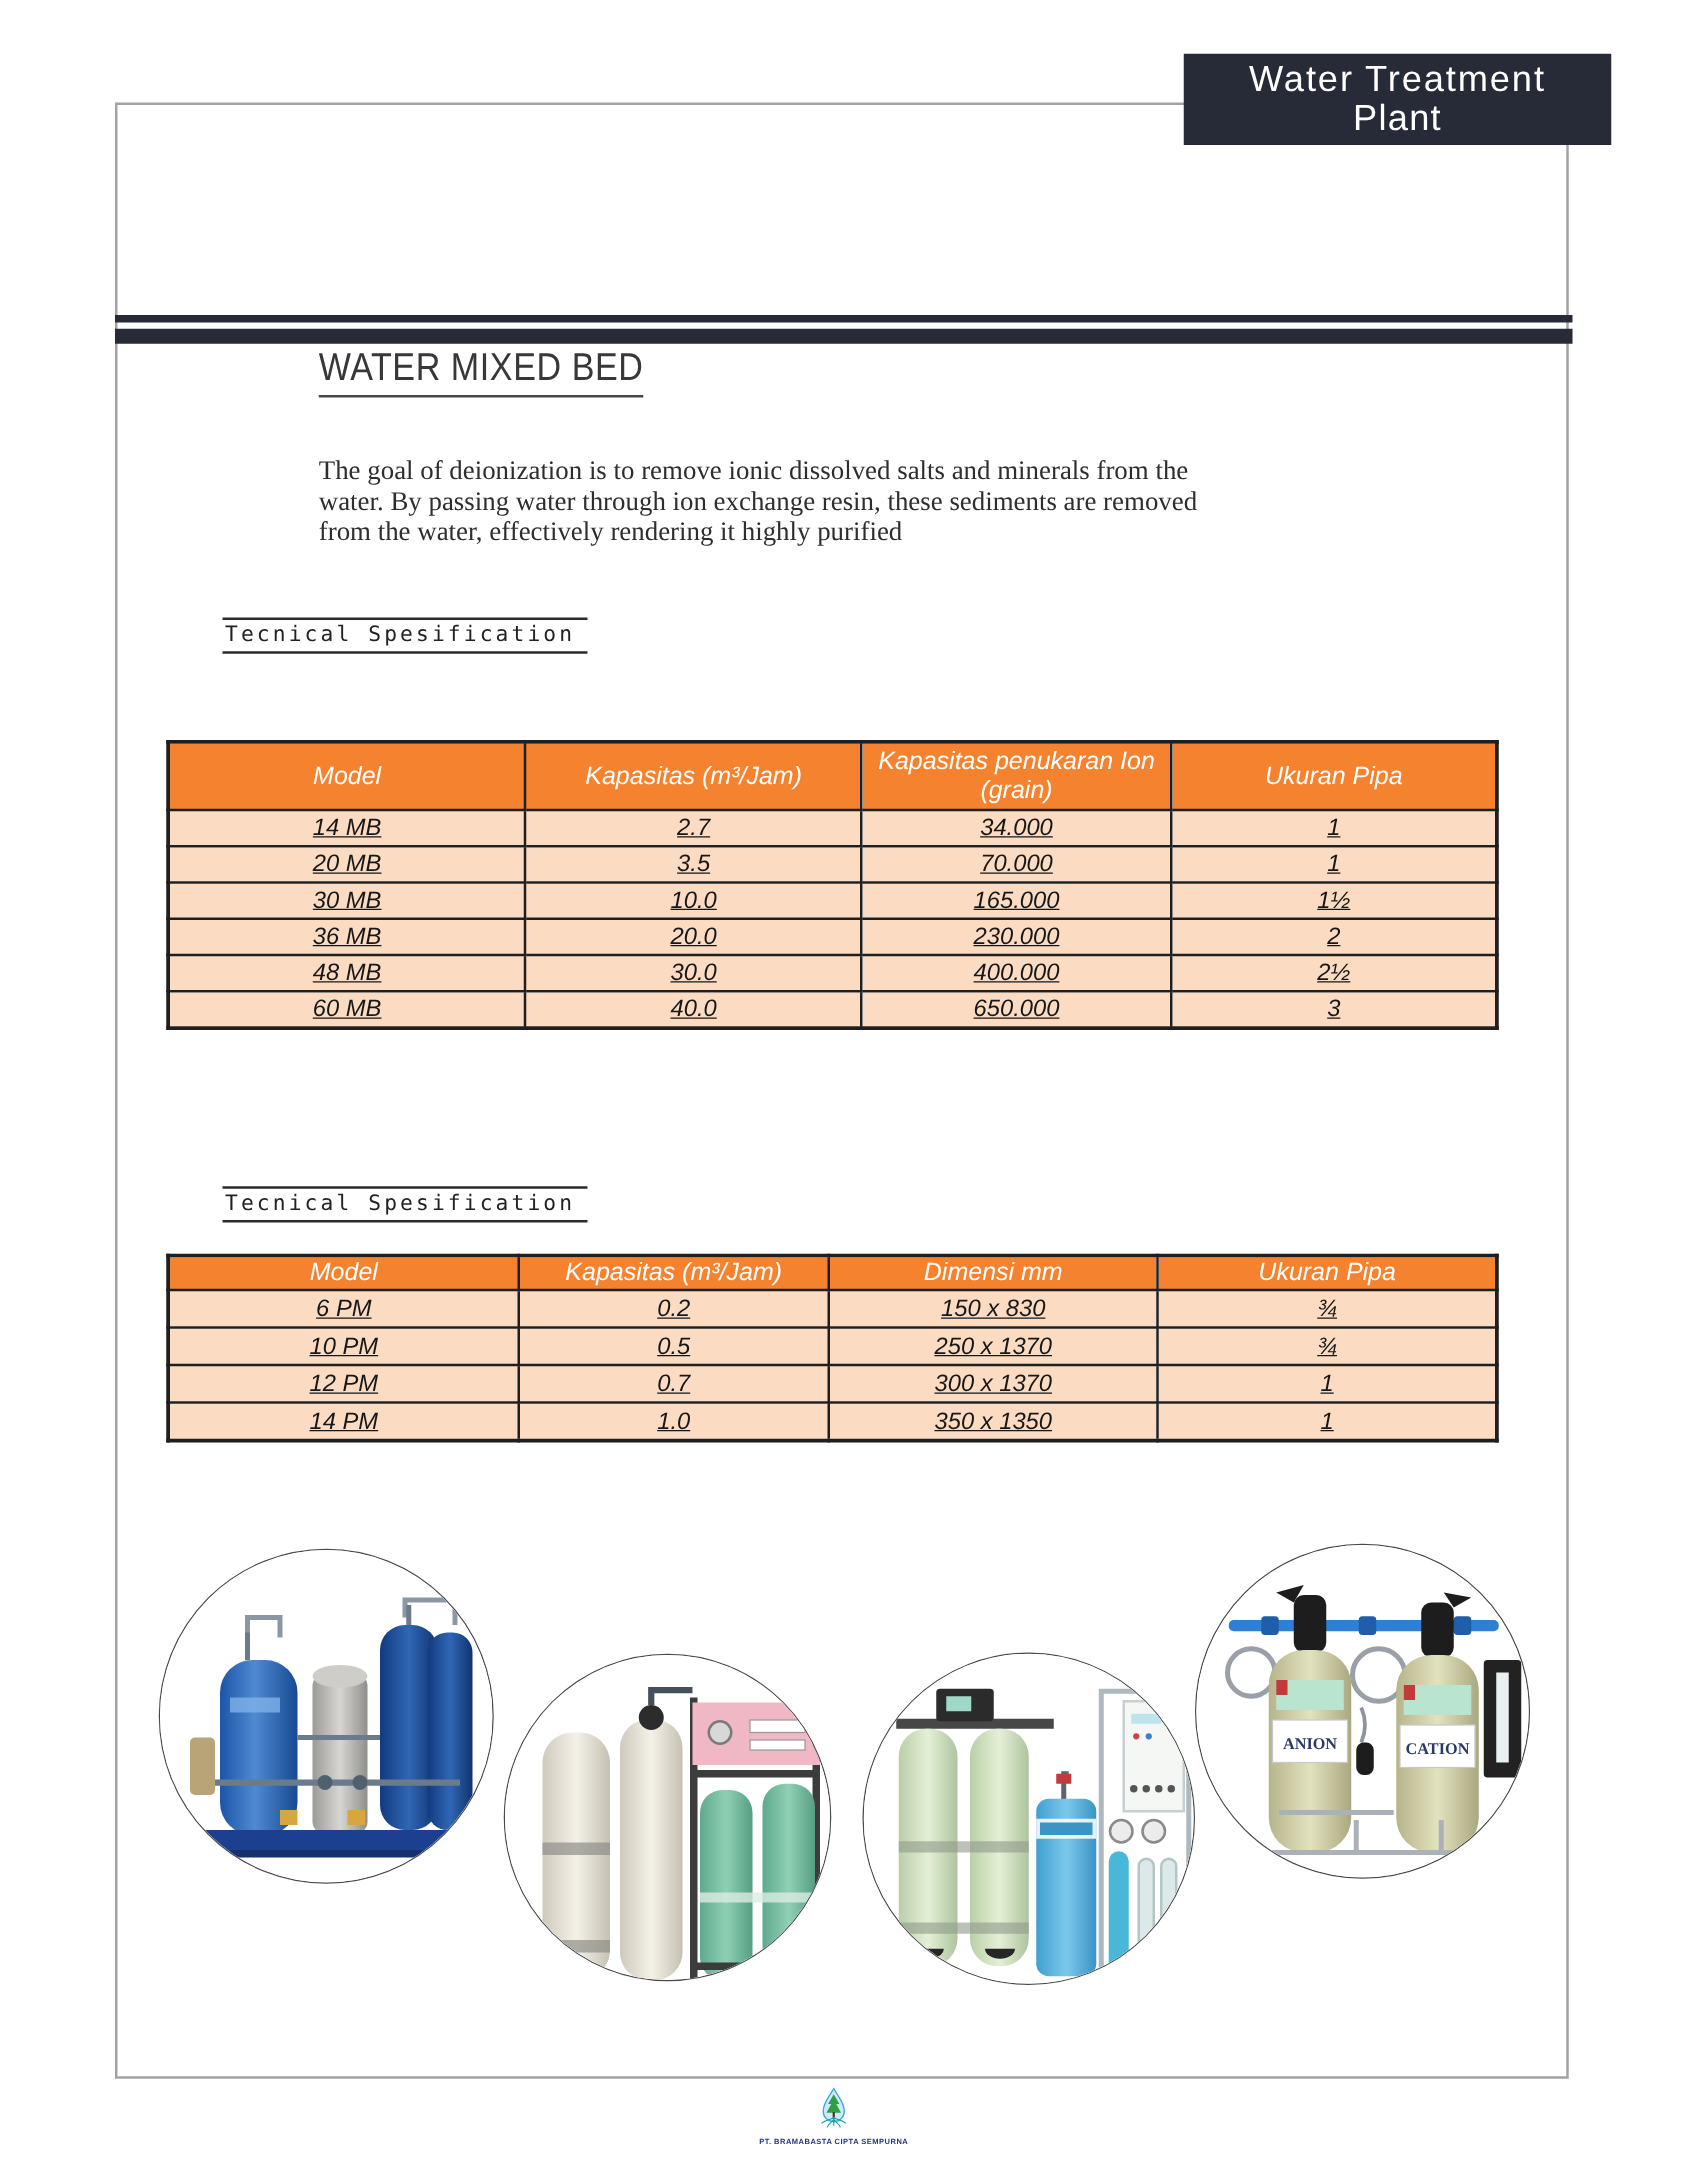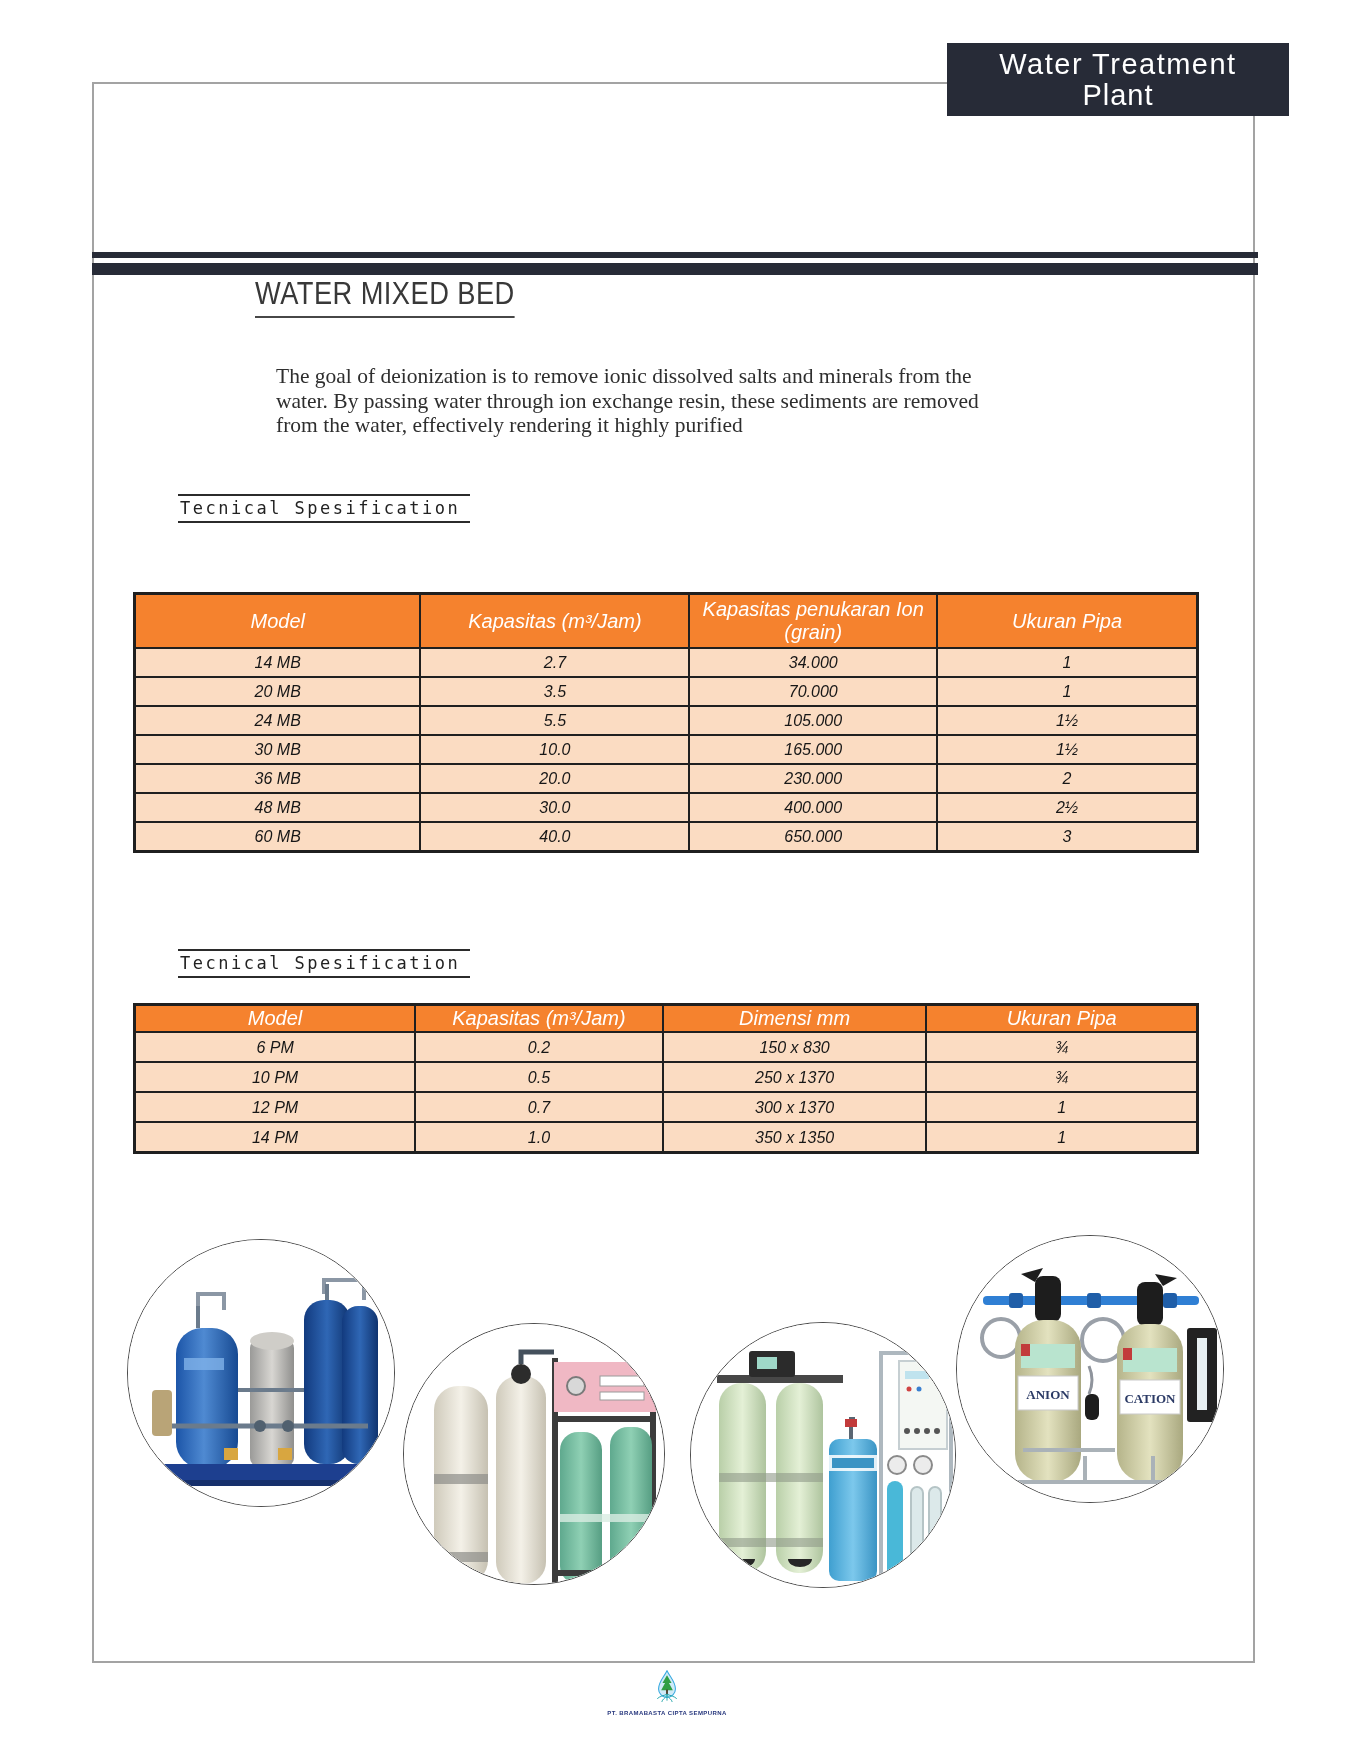--- a/index.html
+++ b/index.html
@@ -15,33 +15,33 @@
   .banner .l1{font-size:29px;letter-spacing:1.5px;}
   .banner .l2{font-size:29px;letter-spacing:1px;}
   
   .rule-thin{position:absolute;left:92px;top:252px;width:1166px;height:6px;background:#272b37;z-index:2;}
   .rule-thick{position:absolute;left:92px;top:263px;width:1166px;height:12px;background:#272b37;z-index:2;}
   
   .heading{position:absolute;left:255px;top:276px;z-index:2;font-size:31px;color:#383838;
            letter-spacing:.5px;border-bottom:2px solid #474747;padding-bottom:4px;
            transform:scaleX(.88);transform-origin:left center;white-space:nowrap;}
   .intro{position:absolute;left:255px;top:364px;width:712px;z-index:2;
-         font-family:"Liberation Serif",serif;font-size:21.5px;line-height:24.5px;color:#2e2e2e;margin-left:21px;}
+         font-family:"Liberation Serif",serif;font-size:21.5px;line-height:24.5px;color:#2e2e2e;}
   
   .ts-label{position:absolute;left:146px;z-index:2;font-family:"DejaVu Sans Mono","Liberation Mono",monospace;
             font-size:17px;letter-spacing:2.5px;color:#222;border-top:2px solid #2b2b2b;
             border-bottom:2px solid #2b2b2b;padding:2px 10px 3px 2px;white-space:nowrap;margin-left:32px;}
   .ts1{top:494px;} .ts2{top:949px;}
   
   .spec-table{position:absolute;left:133px;width:1066px;z-index:2;border-collapse:collapse;
               table-layout:fixed;font-style:italic;}
   .spec-table th,.spec-table td{border:2px solid #1f1f1f;text-align:center;overflow:hidden;}
   .spec-table{border:3px solid #1f1f1f;}
   .spec-table thead th{background:#f5822e;color:#ffffff;font-weight:normal;font-size:20px;line-height:23px;padding:3px 2px;}
-  .spec-table tbody td{background:#fbdcc2;color:#171717;font-size:16px;line-height:23px;padding:1px 2px;}
+  .spec-table tbody td{background:#fbdcc2;color:#171717;font-size:19px;line-height:23px;padding:1px 2px;text-decoration:underline;}
   .t1{top:592px;} .t1 tbody td{height:25px;}
   .t2{top:1003px;} .t2 thead th{padding:1px 2px;} .t2 tbody td{height:26px;}
   
   .photo{position:absolute;border-radius:50%;border:1.5px solid #4a4a4a;overflow:hidden;background:#fff;z-index:2;}
   .c1{left:127px;top:1239px;width:266px;height:266px;}
   .c2{left:403px;top:1323px;width:260px;height:260px;}
   .c3{left:690px;top:1322px;width:264px;height:264px;}
   .c4{left:956px;top:1235px;width:266px;height:266px;}
   .photo svg{display:block;width:100%;height:100%;}
   
@@ -90,26 +90,20 @@
         <td>14 MB</td>
         <td>2.7</td>
         <td>34.000</td>
         <td>1</td>
       </tr>
       <tr>
         <td>20 MB</td>
         <td>3.5</td>
         <td>70.000</td>
         <td>1</td>
-      </tr>
-      <tr>
-        <td>24 MB</td>
-        <td>5.5</td>
-        <td>105.000</td>
-        <td>1½</td>
       </tr>
       <tr>
         <td>30 MB</td>
         <td>10.0</td>
         <td>165.000</td>
         <td>1½</td>
       </tr>
       <tr>
         <td>36 MB</td>
         <td>20.0</td>

